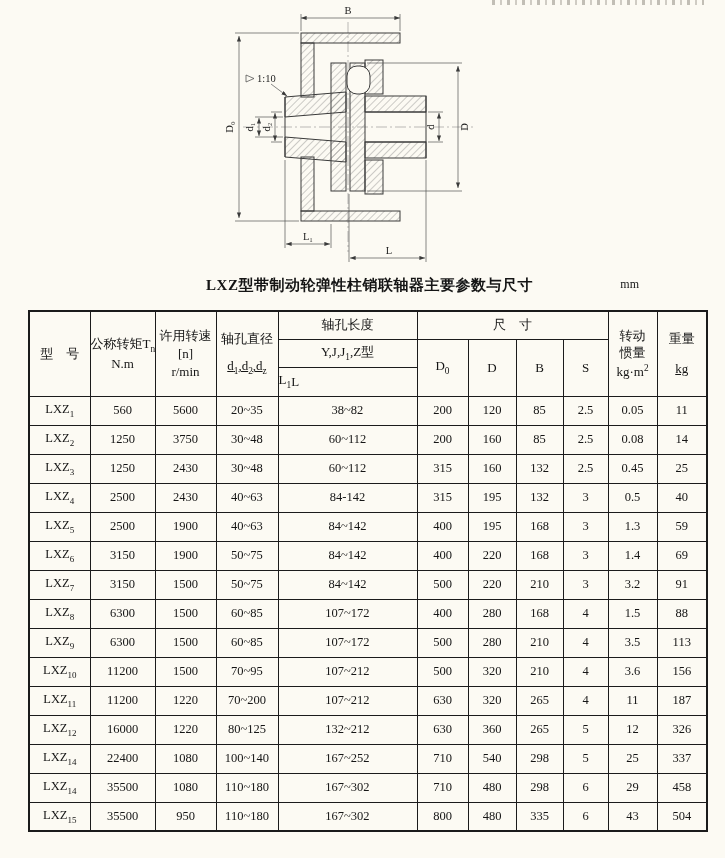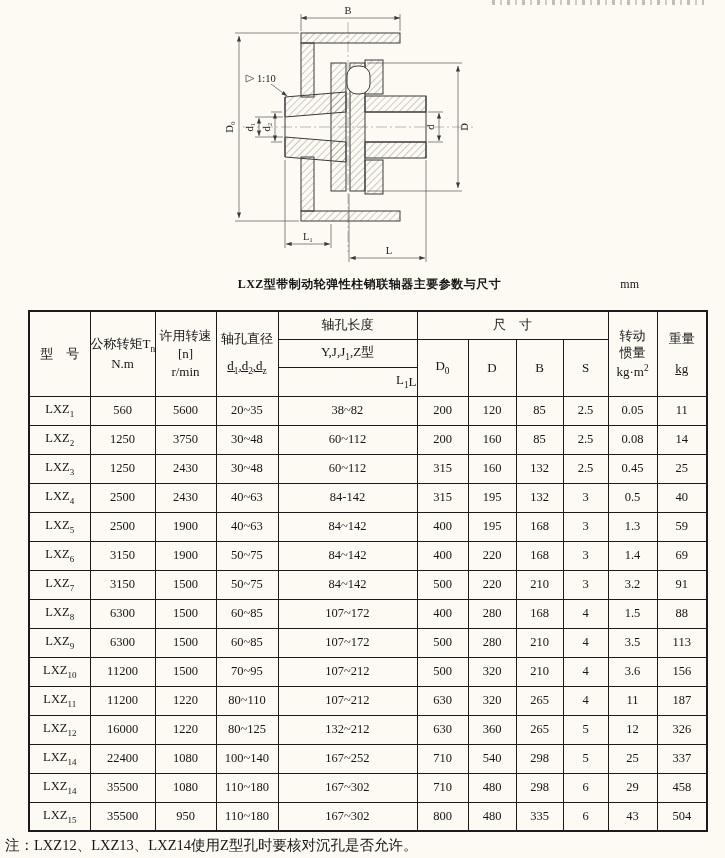--- a/index.html
+++ b/index.html
@@ -19,21 +19,21 @@
     opacity:.8;
   }
 
   
   .diagram { position:absolute; left:213px; top:0; width:302px; height:272px; }
 
   
   .title-row { position:absolute; top:276px; left:0; width:725px; height:20px; }
   .doc-title {
     position:absolute; left:0; right:0; text-align:center;
-    font-size:12px; font-weight:bold; letter-spacing:.5px; padding-left:14px;
+    font-size:15px; font-weight:bold; letter-spacing:.5px; padding-left:14px;
   }
   .unit { position:absolute; right:86px; top:1px; font-size:12px; font-weight:normal; }
 
   
   table.params {
     position:absolute; left:28px; top:310px; width:678px;
     border-collapse:collapse; table-layout:fixed;
     border:2px solid #1b1b1b;
   }
   .params th, .params td {
@@ -44,21 +44,21 @@
   .params thead th { font-size:13px; }
   .params thead tr:nth-child(1) { height:28px; }
   .params thead tr:nth-child(2) { height:28px; }
   .params thead tr:nth-child(3) { height:29px; }
   .params tbody tr { height:29px; }
   .params tbody td { font-size:12.5px; }
   sub { font-size:.72em; }
   sup { font-size:.72em; }
   .hgap { margin-top:10px;text-decoration:underline; }
   .wgap { margin-top:12px;text-decoration:underline; }
-  .ll-cell { display:flex; justify-content:flex-end; align-items:center; }
+  .ll-cell { display:flex; justify-content:flex-start; align-items:center; }
 
   
   .footnote { position:absolute; left:5px; top:836px; font-size:14.5px; }
 </style>
 </head>
 <body>
 
 <div id="page">
 
   <div class="remnant"></div>
@@ -348,21 +348,21 @@
           <td>320</td>
           <td>210</td>
           <td>4</td>
           <td>3.6</td>
           <td>156</td>
         </tr>
         <tr>
           <td>LXZ<sub>11</sub></td>
           <td>11200</td>
           <td>1220</td>
-          <td>80~110</td>
+          <td>70~200</td>
           <td>107~212</td>
           <td>630</td>
           <td>320</td>
           <td>265</td>
           <td>4</td>
           <td>11</td>
           <td>187</td>
         </tr>
         <tr>
           <td>LXZ<sub>12</sub></td>
@@ -412,15 +412,14 @@
           <td>800</td>
           <td>480</td>
           <td>335</td>
           <td>6</td>
           <td>43</td>
           <td>504</td>
         </tr>
       </tbody>
   </table>
 
-  <div class="footnote">注：LXZ12、LXZ13、LXZ14使用Z型孔时要核对沉孔是否允许。</div>
 
 </div>
 
 </body></html>

